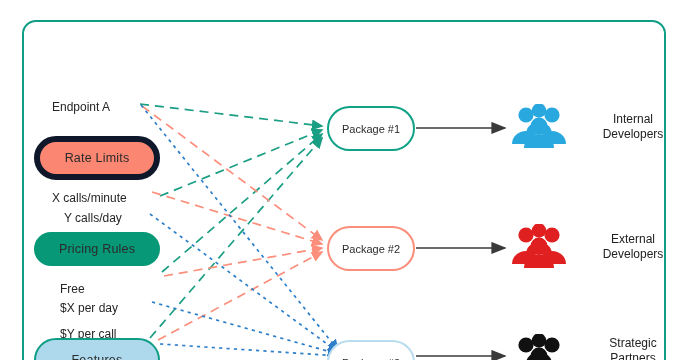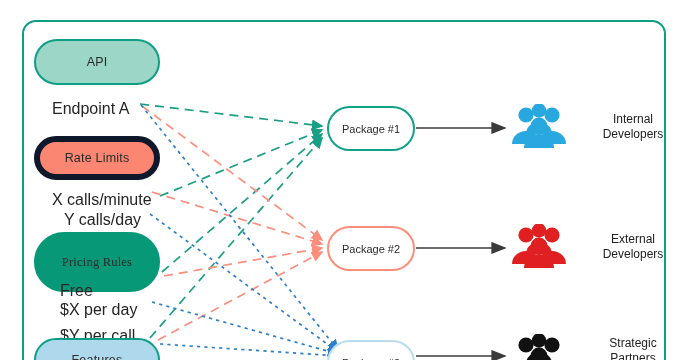--- a/index.html
+++ b/index.html
@@ -18,27 +18,27 @@
 
   
   .pill{position:absolute;box-sizing:border-box;display:flex;
         align-items:center;justify-content:center;
         border-radius:999px;font-size:12.5px;color:#2b2b2b;
         letter-spacing:.2px;z-index:2;}
   .pill.api       {left:34px; top:39px;  width:126px;height:46px;
                    background:#9BD6C7;border:2px solid #0E9E86;}
   .pill.rate      {left:34px; top:136px; width:126px;height:44px;
                    background:#FB8672;border:6px solid #0f172a;}
-  .pill.pricing   {left:34px; top:232px; width:126px;height:60px;
-                   background:#069877;border:2px solid #069877;color:#2b2b2b;font-family:Liberation Serif, serif;}
+  .pill.pricing   {left:34px; top:232px; width:126px;height:34px;
+                   background:#069877;border:2px solid #069877;color:#2b2b2b;}
   .pill.features  {left:34px; top:338px; width:126px;height:44px;
                    background:#AED9EC;border:2.5px solid #0E9E86;}
 
   
-  .sub{position:absolute;font-size:16px;color:#252525;white-space:nowrap;z-index:2;}
+  .sub{position:absolute;font-size:12px;color:#252525;white-space:nowrap;z-index:2;}
   .sub.endpoint {left:52px; top:100px;}
   .sub.rl1      {left:52px; top:191px;}
   .sub.rl2      {left:64px; top:211px;}
   .sub.pr1      {left:60px; top:282px;}
   .sub.pr2      {left:60px; top:301px;}
   .sub.pr3      {left:60px; top:318px;margin-top:9px;}
 
   
   .pkg{position:absolute;box-sizing:border-box;display:flex;
        align-items:center;justify-content:center;background:#ffffff;
@@ -104,23 +104,20 @@
       <path d="M160,344 L338,356"></path>
     </g>
 
     <g stroke="#3A3A3A" stroke-width="1.7" fill="none" marker-end="url(#ahDark)">
       <path d="M416,128 L505,128"></path>
       <path d="M416,248 L505,248"></path>
       <path d="M416,356 L505,356"></path>
     </g>
   </svg>
 
-  <div class="pill api">
-    <span>API</span>
-  </div>
   <div class="sub endpoint">Endpoint A</div>
 
   <div class="pill rate">
     <span>Rate Limits</span>
   </div>
   <div class="sub rl1">X calls/minute</div>
   <div class="sub rl2">Y calls/day</div>
 
   <div class="pill pricing">
     <span>Pricing Rules</span>

